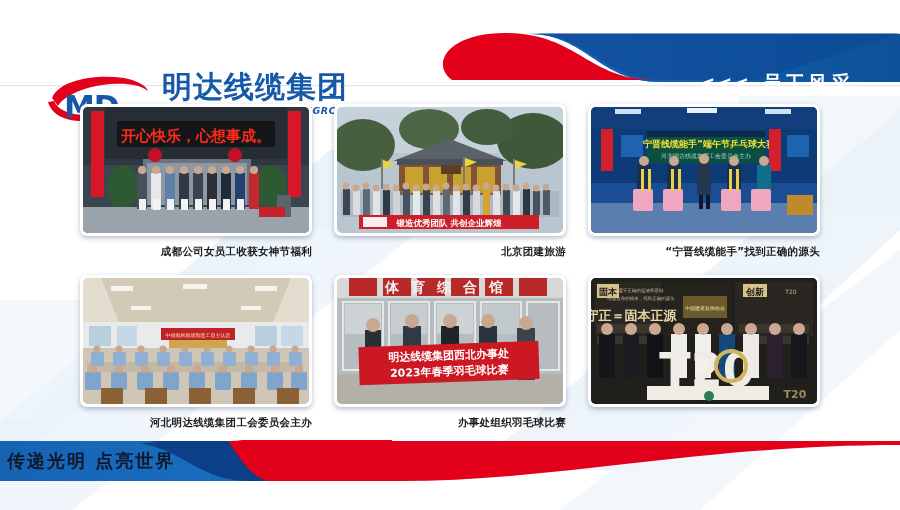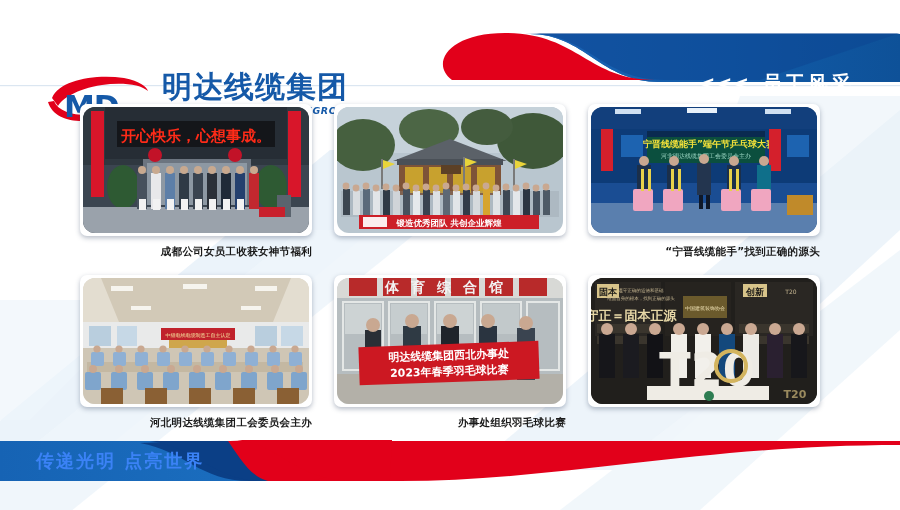--- a/index.html
+++ b/index.html
@@ -118,21 +118,21 @@
     padding: 3px;
     background: #ffffff;
     border-radius: 7px;
     box-shadow: 0 2px 5px rgba(40,60,90,0.34);
     position: relative;
     box-sizing: content-box;
   }
   .photo {
     width: 226px;
     height: 126px;
-    border-radius: 12px;
+    border-radius: 5px;
     overflow: hidden;
     position: relative;
   }
   .caption {
     margin-top: 9px;
     text-align: right;
     font-size: 10.5px;
     font-weight: bold;
     color: #1a1a1a;
     letter-spacing: 0.3px;
@@ -143,23 +143,23 @@
   .footer {
     position: absolute;
     left: 0;
     top: 437px;
     width: 900px;
     height: 46px;
   }
   .footer-svg { position: absolute; left: 0; top: 0; }
   .footer-text {
     position: absolute;
-    left: 36px;
+    left: 7px;
     top: 12px;
-    color: #3b82f6;
+    color: #0f172a;
     font-size: 18px;
     font-weight: bold;
     letter-spacing: 2px;
     white-space: nowrap;
   }
 </style>
 </head>
 <body>
 
 <div id="slide">
@@ -359,20 +359,21 @@
                   <circle cx="199" cy="81" r="3.4"></circle>
                   <circle cx="209" cy="80" r="3.4"></circle>
               </g>
 
               <rect x="22" y="108" width="180" height="14" fill="#cc1f28"></rect>
               <text x="112" y="119" text-anchor="middle" font-family="'DejaVu Sans',sans-serif" font-size="8.5" font-weight="bold" fill="#ffffff">锻造优秀团队  共创企业辉煌</text>
               <rect x="26" y="110" width="24" height="10" fill="#ffffff" opacity="0.92"></rect>
             </svg>
           </div>
         </div>
+        <div class="caption">北京团建旅游</div>
       </div>
 
       <div class="card">
         <div class="photo-frame">
           <div class="photo">
             <svg width="226" height="126" viewBox="0 0 226 126">
               <rect width="226" height="126" fill="#0e3a72"></rect>
               <rect x="0" y="0" width="226" height="22" fill="#123f7c"></rect>
               <rect x="0" y="22" width="226" height="54" fill="#0d3b77"></rect>
               <rect x="0" y="76" width="226" height="20" fill="#1a4d93"></rect>

